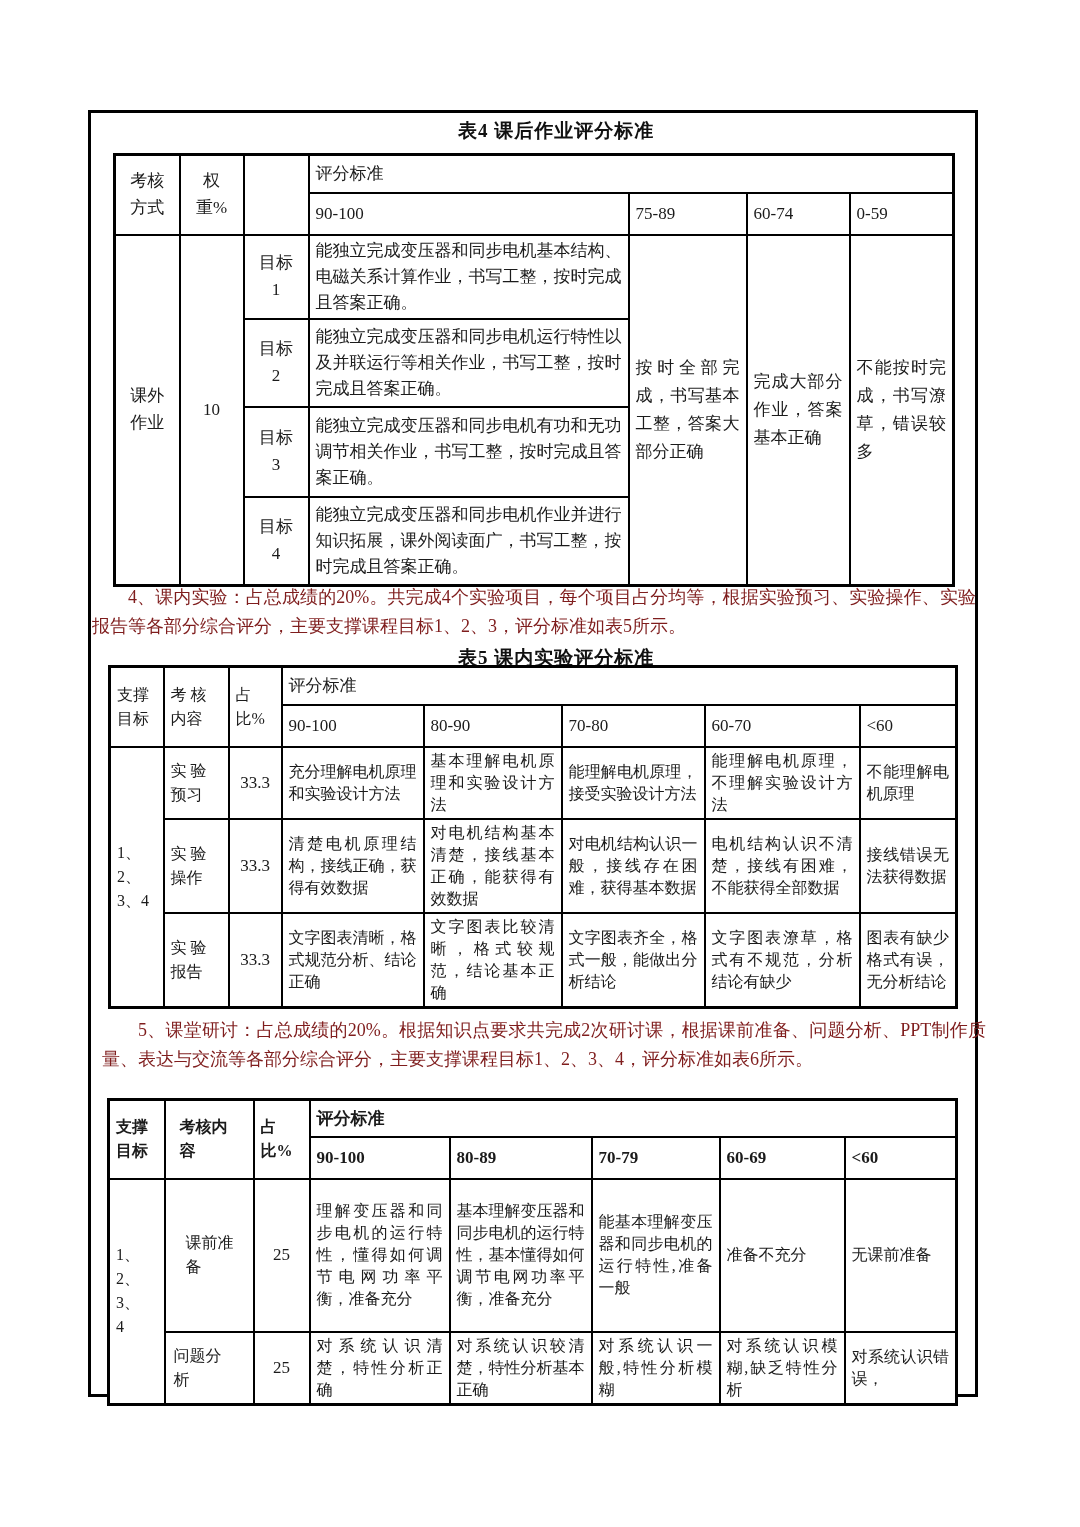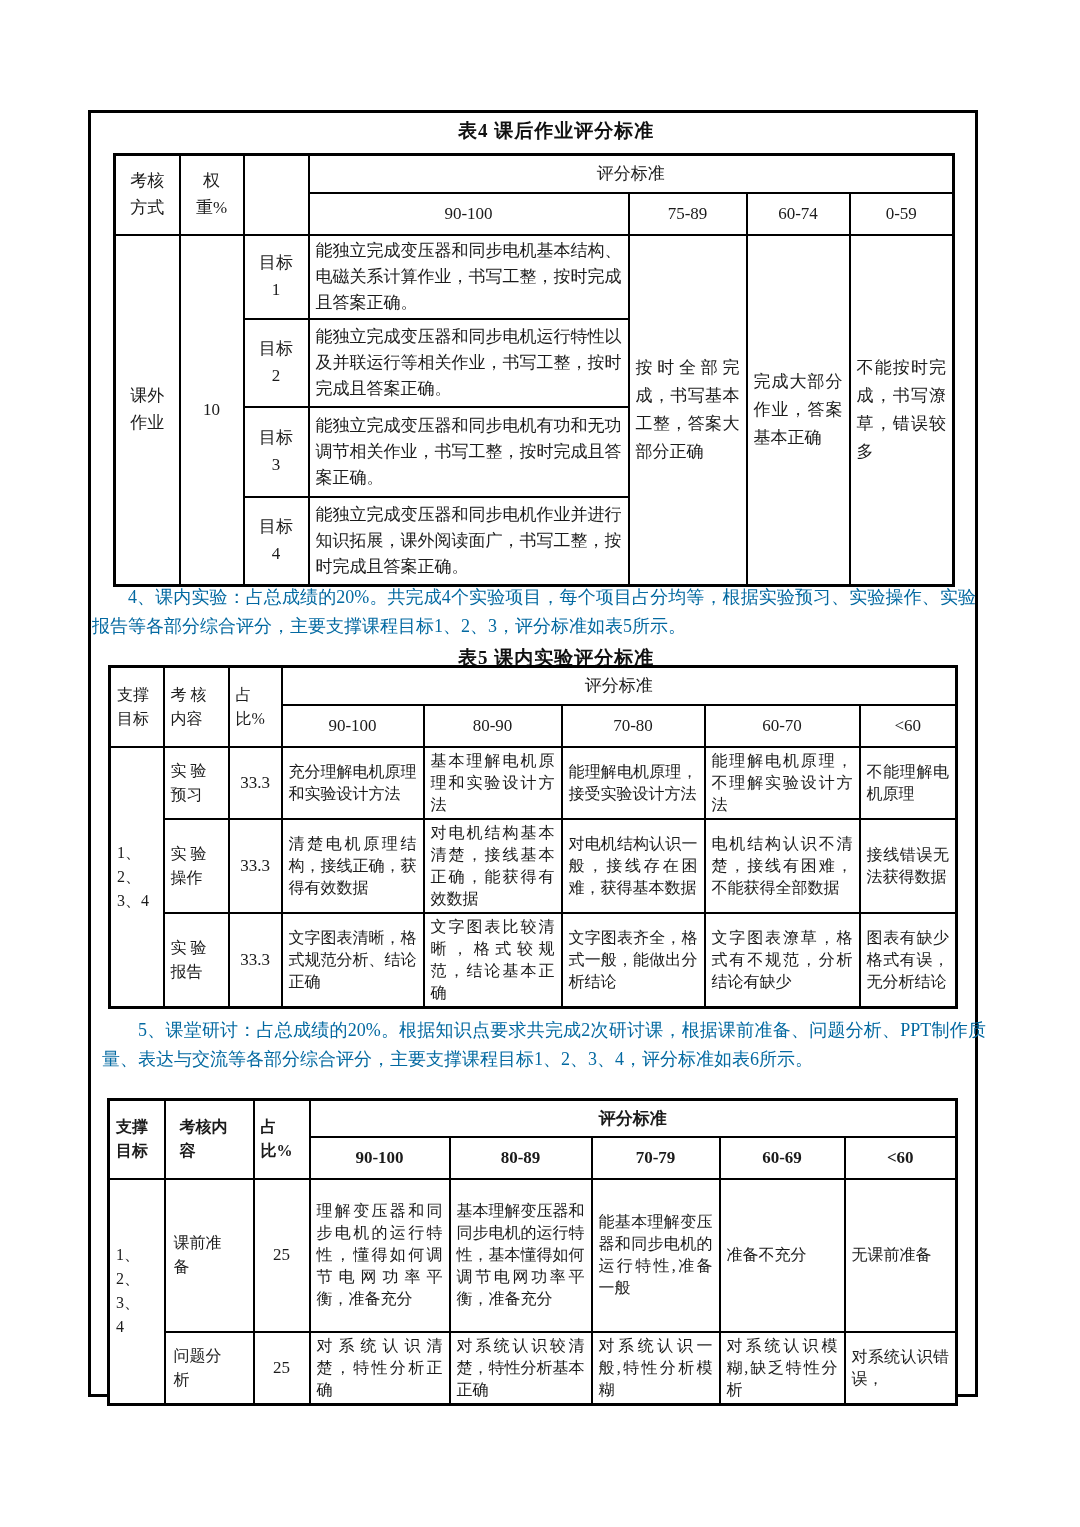--- a/index.html
+++ b/index.html
@@ -11,34 +11,34 @@
   .page-border{
     position:absolute;left:88px;top:110px;width:890px;height:1287px;
     border:3px solid #000;box-sizing:border-box;
   }
   .tbl-title{
     position:absolute;left:16px;width:1080px;text-align:center;
     font-size:19px;font-weight:bold;color:#111;letter-spacing:1px;
   }
   .para{
     position:absolute;left:92px;width:884px;font-size:18px;line-height:29px;
-    text-align:justify;text-justify:inter-character;text-indent:2em;color:#0369a1;
+    text-align:justify;text-justify:inter-character;text-indent:2em;color:#7f1d1d;
   }
   table.grid{
     position:absolute;border-collapse:collapse;table-layout:fixed;
     border:3px solid #000;background:#fff;
   }
   table.grid td{
     border:2px solid #000;vertical-align:middle;overflow:hidden;
     padding:2px 6px;box-sizing:border-box;
   }
   .ml{white-space:pre-line;}
   .lbl{text-align:center;font-size:17px;line-height:1.55;}
   .num{text-align:center;font-size:17px;}
-  .rng{text-align:center;font-size:17px;}
+  .rng{font-size:17px;}
   .desc4{font-size:17px;line-height:26px;text-align:justify;text-justify:inter-character;padding:3px 9px;}
   .mcell4{font-size:17px;line-height:28px;text-align:justify;text-justify:inter-character;padding:3px 11px;}
   .desc56{font-size:16px;line-height:22px;text-align:justify;text-justify:inter-character;padding:3px 7px;}
   .lbl56{text-align:left;font-size:16px;line-height:1.5;}
   .t6h{font-weight:bold;}
   #t4{left:113px;top:153px;width:839px;}
   #t5{left:108px;top:665px;width:847px;}
   #t6{left:107px;top:1098px;width:848px;}
 </style>
 </head>
@@ -200,21 +200,21 @@
       <td class="rng t6h">80-89</td>
       <td class="rng t6h">70-79</td>
       <td class="rng t6h">60-69</td>
       <td class="rng t6h">&lt;60</td>
     </tr>
     <tr style="height:153px;">
       <td rowspan="2" class="lbl56 ml">1、
 2、
 3、
 4</td>
-      <td class="lbl56 ml" style="text-align:left;padding-left:8px;border-radius:13px;">课前准
+      <td class="lbl56 ml" style="text-align:left;padding-left:20px;border-radius:13px;">课前准
 备</td>
       <td class="num">25</td>
       <td class="desc56">理解变压器和同步电机的运行特性，懂得如何调节电网功率平衡，准备充分</td>
       <td class="desc56">基本理解变压器和同步电机的运行特性，基本懂得如何调节电网功率平衡，准备充分</td>
       <td class="desc56">能基本理解变压器和同步电机的运行特性,准备一般</td>
       <td class="desc56">准备不充分</td>
       <td class="desc56">无课前准备</td>
     </tr>
     <tr style="height:68px;">
       <td class="lbl56 ml" style="text-align:left;padding-left:8px;">问题分

